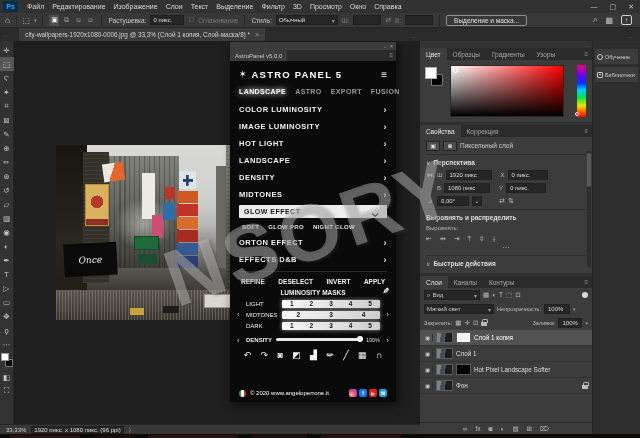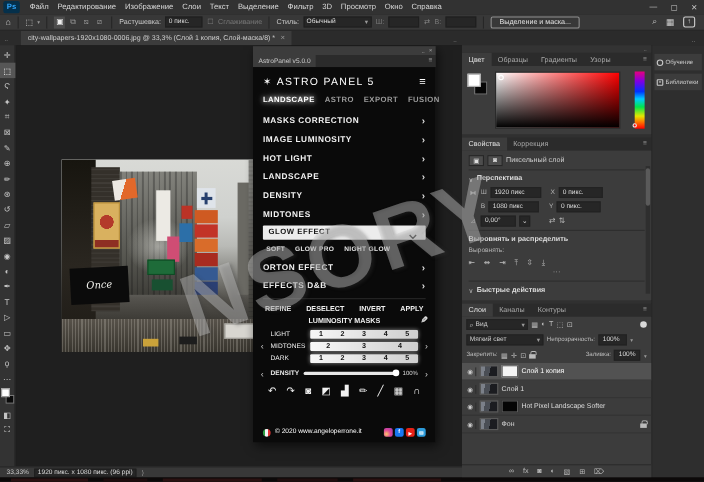--- a/index.html
+++ b/index.html
@@ -76,21 +76,21 @@
 
   
   .astro{position:absolute;left:230px;top:42px;width:166px;height:360px;z-index:20;box-shadow:2px 3px 9px rgba(0,0,0,.6)}
   .amin{height:8px;background:#3c3c3c;display:flex;justify-content:flex-end;align-items:center;gap:4px;padding:0 3px;color:#aaa;font-size:5px}
   .atabbar{height:11px;background:#2b2b2b;display:flex;align-items:stretch;position:relative}
   .atab{background:#3c3c3c;padding:0 5px;font-size:6px;color:#ccc;display:flex;align-items:center}
   .amenu2{position:absolute;right:3px;top:2px;color:#999;font-size:6px}
   .abody{position:absolute;left:0;top:19px;right:0;bottom:0;background:#0a0a0a;padding:5px 9px 0;display:flex;flex-direction:column}
   .ahead{display:flex;align-items:center;height:16px;margin-bottom:2px}
   .astar{color:#fff;font-size:9px;margin-right:5px}
-  .atitle{color:#fff;font-size:9.5px;font-weight:normal;letter-spacing:1.2px}
+  .atitle{color:#fff;font-size:9.5px;font-weight:bold;letter-spacing:1.2px}
   .aham{margin-left:auto;color:#fff;font-size:10px}
   .atabs{display:flex;gap:9px;height:14px;align-items:center;margin-bottom:3px}
   .atabitem{font-size:7px;font-weight:bold;color:#9a9a9a;letter-spacing:.4px}
   .atabitem.on{color:#fff;text-shadow:0 0 5px rgba(255,255,255,.95),0 0 10px rgba(255,255,255,.5)}
   .aitem{display:flex;justify-content:space-between;align-items:center;height:17px;font-size:7.5px;font-weight:bold;color:#f2f2f2;letter-spacing:.5px;flex:0 0 auto}
   .achev{color:#e0e0e0;font-size:9px;font-weight:bold}
   .aselect{height:13px;background:#ececec;border-radius:1px;display:flex;align-items:center;justify-content:space-between;padding:0 5px;margin:2px 0 3px;color:#111}
   .aseltext{font-size:7px;font-weight:bold;letter-spacing:.5px}
   .asub{display:flex;gap:9px;height:12px;align-items:center;padding-left:3px;margin-bottom:1px}
   .asubbtn{font-size:6px;font-weight:bold;color:#e6e6e6;letter-spacing:.3px}
@@ -335,21 +335,21 @@
       </div>
       <div class="atabs">
         <span class="atabitem on">LANDSCAPE</span>
           <span class="atabitem">ASTRO</span>
           <span class="atabitem">EXPORT</span>
           <span class="atabitem">FUSION</span>
       </div>
       <div>
 
           <div class="aitem">
-            <span>MASKS CORRECTION</span>
+            <span>COLOR LUMINOSITY</span>
             <span class="achev">›</span>
           </div>
 
           <div class="aitem">
             <span>IMAGE LUMINOSITY</span>
             <span class="achev">›</span>
           </div>
 
           <div class="aitem">
             <span>HOT LIGHT</span>

